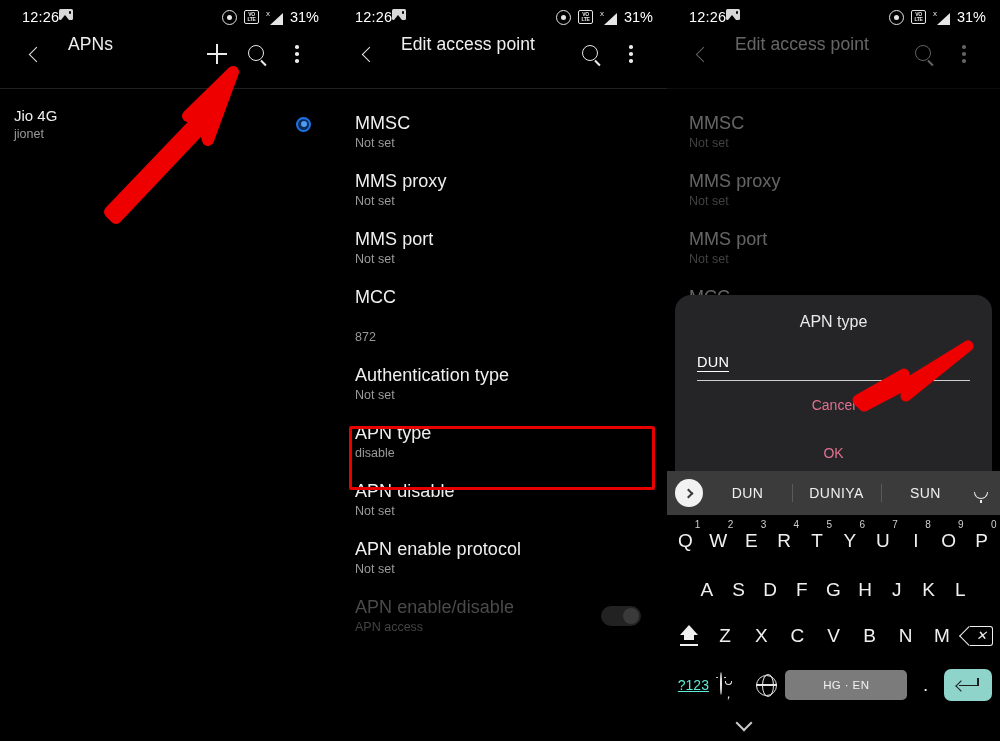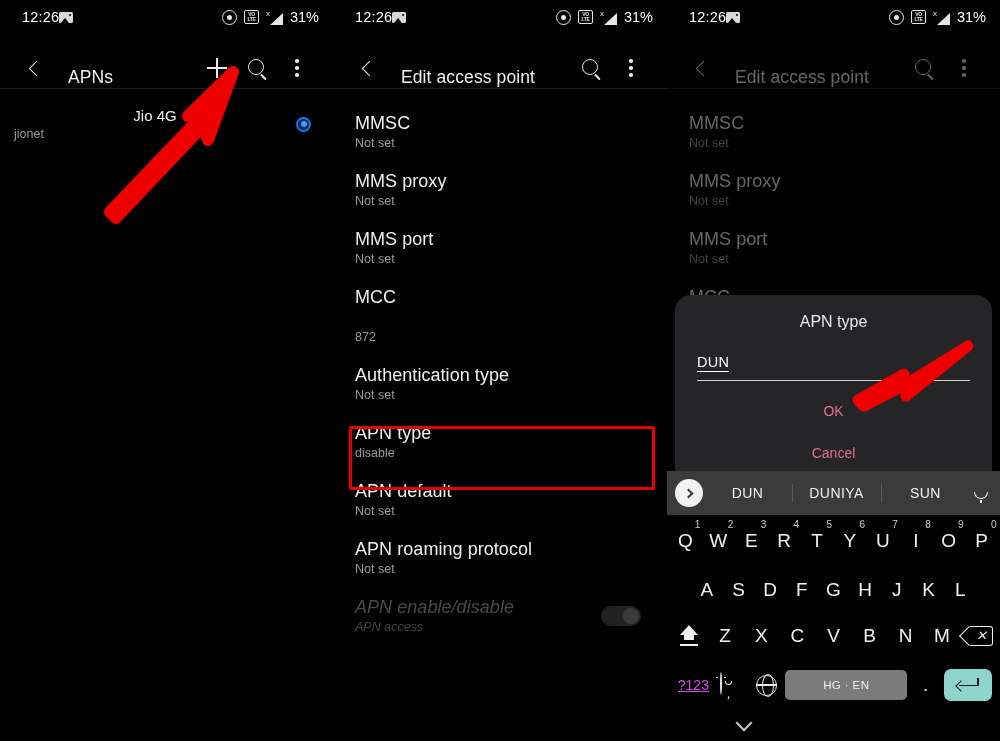--- a/index.html
+++ b/index.html
@@ -15,21 +15,21 @@
   .panel { position:relative; height:741px; background:#000; overflow:hidden; }
   #panel1 { width:333px; }
   #panel2 { width:334px; }
   #panel3 { width:333px; }
 
   
   .statusbar {
     height:34px; display:flex; align-items:center;
     padding:0 14px 0 22px; font-size:14.5px; color:#fff;
   }
-  .sb-left { display:flex; align-items:center; gap:0; }
+  .sb-left { display:flex; gap:0; }
   .sb-right { margin-left:auto; display:flex; align-items:center; gap:7px; }
   .sb-time { font-size:14.5px; letter-spacing:.2px; }
   .ico-photo {
     width:14px; height:11px; background:#d8d8d8; border-radius:1.5px;
     position:relative;
   }
   .ico-photo::after{
     content:""; position:absolute; left:2px; bottom:0; width:0; height:0;
     border-left:4px solid transparent; border-right:4px solid transparent;
     border-bottom:5px solid #000;
@@ -57,21 +57,21 @@
   .ico-signal .tri {
     position:absolute; right:0; bottom:0; width:0; height:0;
     border-left:13px solid transparent; border-bottom:12px solid #e6e6e6;
   }
   .ico-signal .xx { position:absolute; left:0; top:-1px; font-size:8px; color:#e6e6e6; }
   .sb-batt { font-size:14.5px; }
   .dim { opacity:.42; }
 
   
   .appbar {
-    height:54px; display:flex; align-items:flex-end; padding:0 16px 0 14px;
+    height:54px; display:flex; align-items:flex-start; padding:0 16px 0 14px;
   }
   .appbar .title { font-size:17.5px; color:#f0f0f0; margin-left:14px; letter-spacing:.1px; }
   .appbar .spacer { flex:1; }
   .ab-actions { display:flex; align-items:center; gap:0px; }
   .ab-btn {
     width:40px; height:40px; display:flex; align-items:center; justify-content:center;
   }
   .chev-back {
     width:11px; height:11px; border-left:1.8px solid #e9e9e9; border-bottom:1.8px solid #e9e9e9;
     transform:rotate(45deg); margin-left:4px;
@@ -96,33 +96,33 @@
   .divider { height:1px; background:#202020; }
 
   
   .list { padding-top:14px; }
   .row { padding:10px 22px 10px 22px; position:relative; }
   .row .label { font-size:18px; color:#efefef; letter-spacing:.05px; line-height:20px; }
   .row .value { font-size:12.5px; color:#9a9a9a; margin-top:2px; line-height:16px; }
   .row.disabled .label { color:#4a4a4a; }
   .row.disabled .value { color:#434343; }
   .row.with-toggle { display:flex; align-items:center; }
-  .row.with-toggle .texts { flex:1;font-style:italic; }
+  .row.with-toggle .texts { flex:1; }
   .toggle {
     width:40px; height:20px; border-radius:10px; background:#222; position:relative;
     flex:0 0 auto; margin-right:4px;
   }
   .toggle .knob {
     position:absolute; right:2px; top:2px; width:16px; height:16px; border-radius:50%;
     background:#3a3a3a;
   }
   
   .apn-item { display:flex; align-items:center; padding:18px 22px 18px 14px; }
   .apn-item .txt { flex:1; }
-  .apn-item .t1 { font-size:15px; color:#efefef;text-align:center; }
+  .apn-item .t1 { font-size:15px; color:#efefef; }
   .apn-item .t2 { font-size:12.5px; color:#9a9a9a; margin-top:3px; }
   .radio {
     width:15px; height:15px; border-radius:50%; border:2px solid #1a73e8;
     display:flex; align-items:center; justify-content:center; background:#0b2a55;
   }
   .radio i { width:6px; height:6px; border-radius:50%; background:#4e9bf5; display:block; }
 
   
   .hl-box {
     position:absolute; border:3px solid #e60000; border-radius:2px;
@@ -184,21 +184,21 @@
   .krow.r3 { height:46px; padding:0 4px; }
   .krow.r4 { height:52px; padding:0 8px; }
   .key {
     flex:1; display:flex; align-items:center; justify-content:center;
     position:relative; font-size:19px; color:#f0f0f0; height:100%;
   }
   .key .num {
     position:absolute; top:4px; right:50%; margin-right:-15px;
     font-size:10px; color:#cfcfcf;
   }
-  .key.kfn { font-size:14px; color:#d946ef;text-decoration:underline; }
+  .key.kfn { font-size:14px; color:#5eead4;text-decoration:underline; }
   .ico-shift { width:22px; height:22px; position:relative; }
   .ico-shift .tri {
     position:absolute; left:2px; top:0; width:0; height:0;
     border-left:9px solid transparent; border-right:9px solid transparent;
     border-bottom:10px solid #f0f0f0;
   }
   .ico-shift .bar { position:absolute; left:6px; top:10px; width:10px; height:5px; background:#f0f0f0; }
   .ico-shift .base { position:absolute; left:2px; bottom:1px; width:18px; height:2.5px; background:#f0f0f0; }
   .ico-bksp { position:relative; width:30px; height:20px; }
   .ico-bksp .body {
@@ -399,27 +399,27 @@
           </div>
         </div>
         <div class="row">
           <div class="texts">
             <div class="label">APN type</div>
             <div class="value">disable</div>
           </div>
         </div>
         <div class="row">
           <div class="texts">
-            <div class="label">APN default</div>
+            <div class="label">APN disable</div>
             <div class="value">Not set</div>
           </div>
         </div>
         <div class="row">
           <div class="texts">
-            <div class="label">APN roaming protocol</div>
+            <div class="label">APN enable protocol</div>
             <div class="value">Not set</div>
           </div>
         </div>
         <div class="row disabled with-toggle">
           <div class="texts">
             <div class="label">APN enable/disable</div>
             <div class="value">APN access</div>
           </div>
           <div class="toggle">
             <span class="knob"></span>
@@ -493,22 +493,22 @@
           <div class="label">MCC</div>
           <div class="value"></div>
         </div>
       </div>
 
     <div class="dialog">
       <div class="dtitle">APN type</div>
       <div class="dfield">
         <span class="dval">DUN</span>
       </div>
+      <button class="dbtn cancel">Cancel</button>
       <button class="dbtn ok">OK</button>
-      <button class="dbtn cancel">Cancel</button>
     </div>
 
     <svg class="arrow-svg" style="left:185px;top:338px;" width="125" height="80" viewBox="0 0 125 80">
       <polygon points="116,8 48,50 52,36 6,62 12,68 58,44 54,58" fill="#ee0000" stroke="#ee0000" stroke-width="11" stroke-linejoin="round"></polygon>
     </svg>
 
     <div class="kb">
       <div class="sugg">
         <span class="expander">
             <i class="ch"></i>

